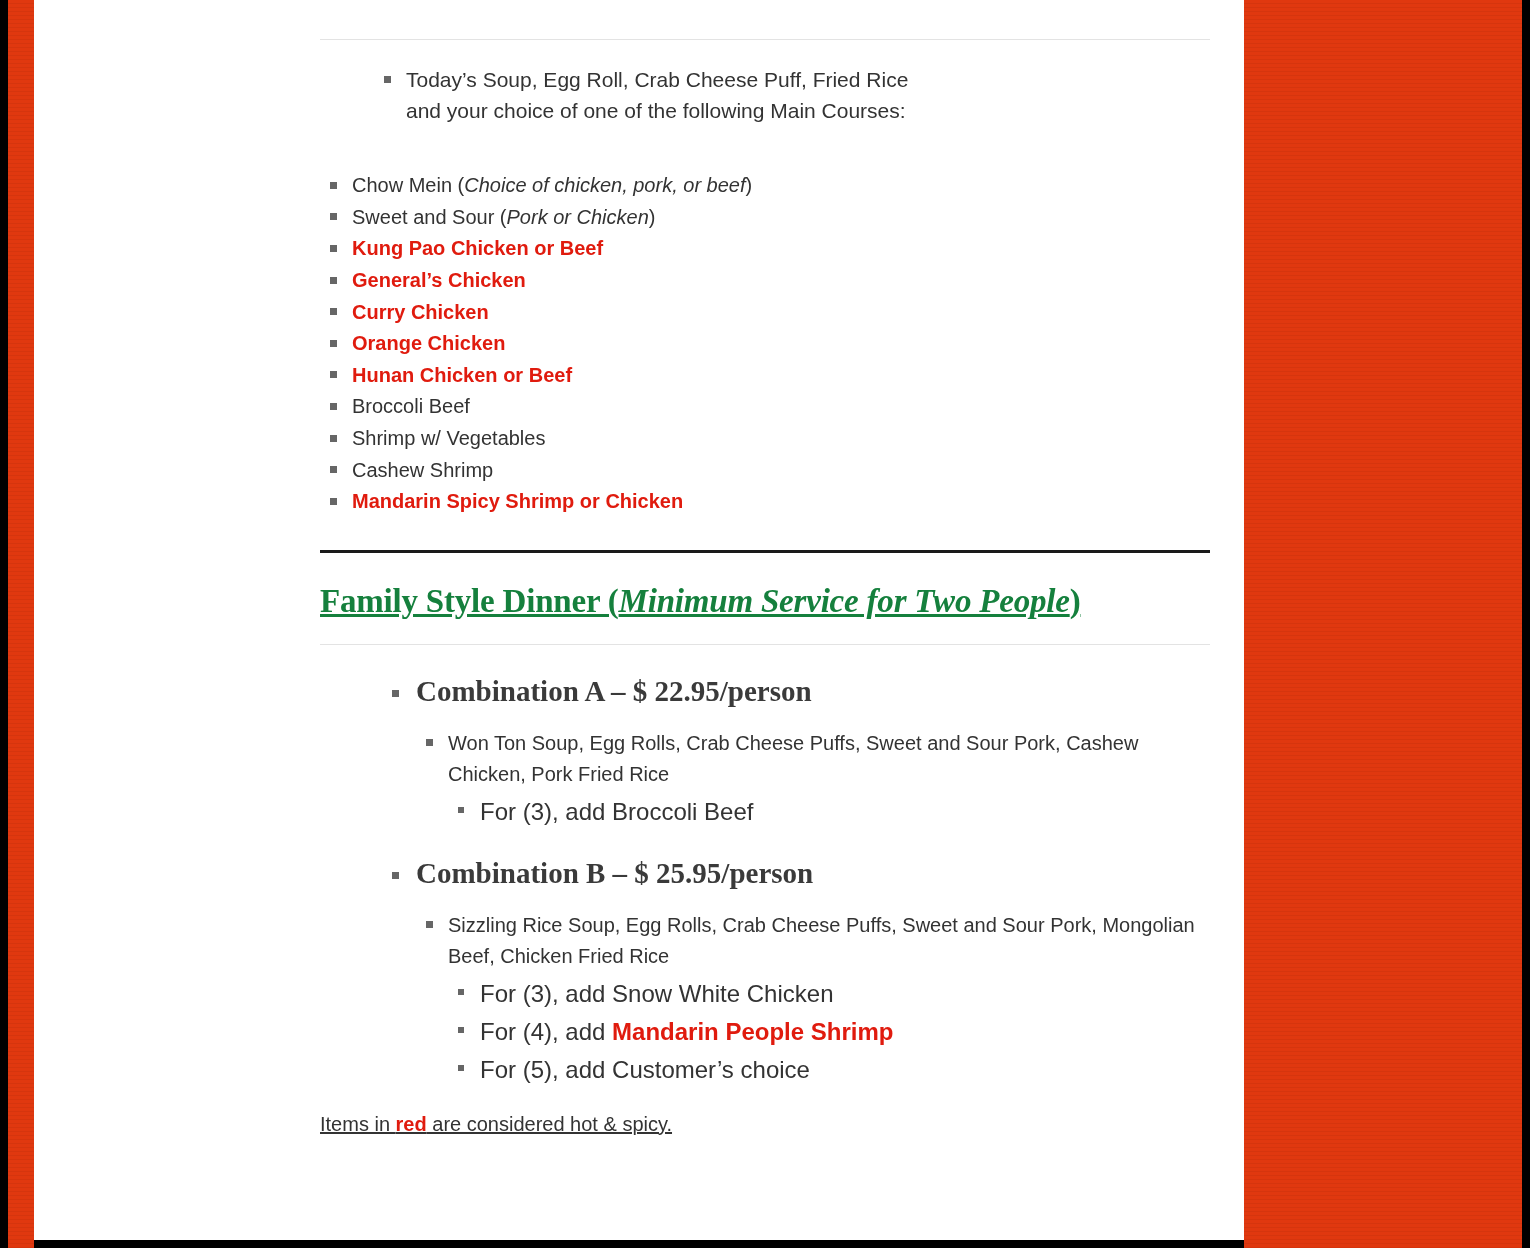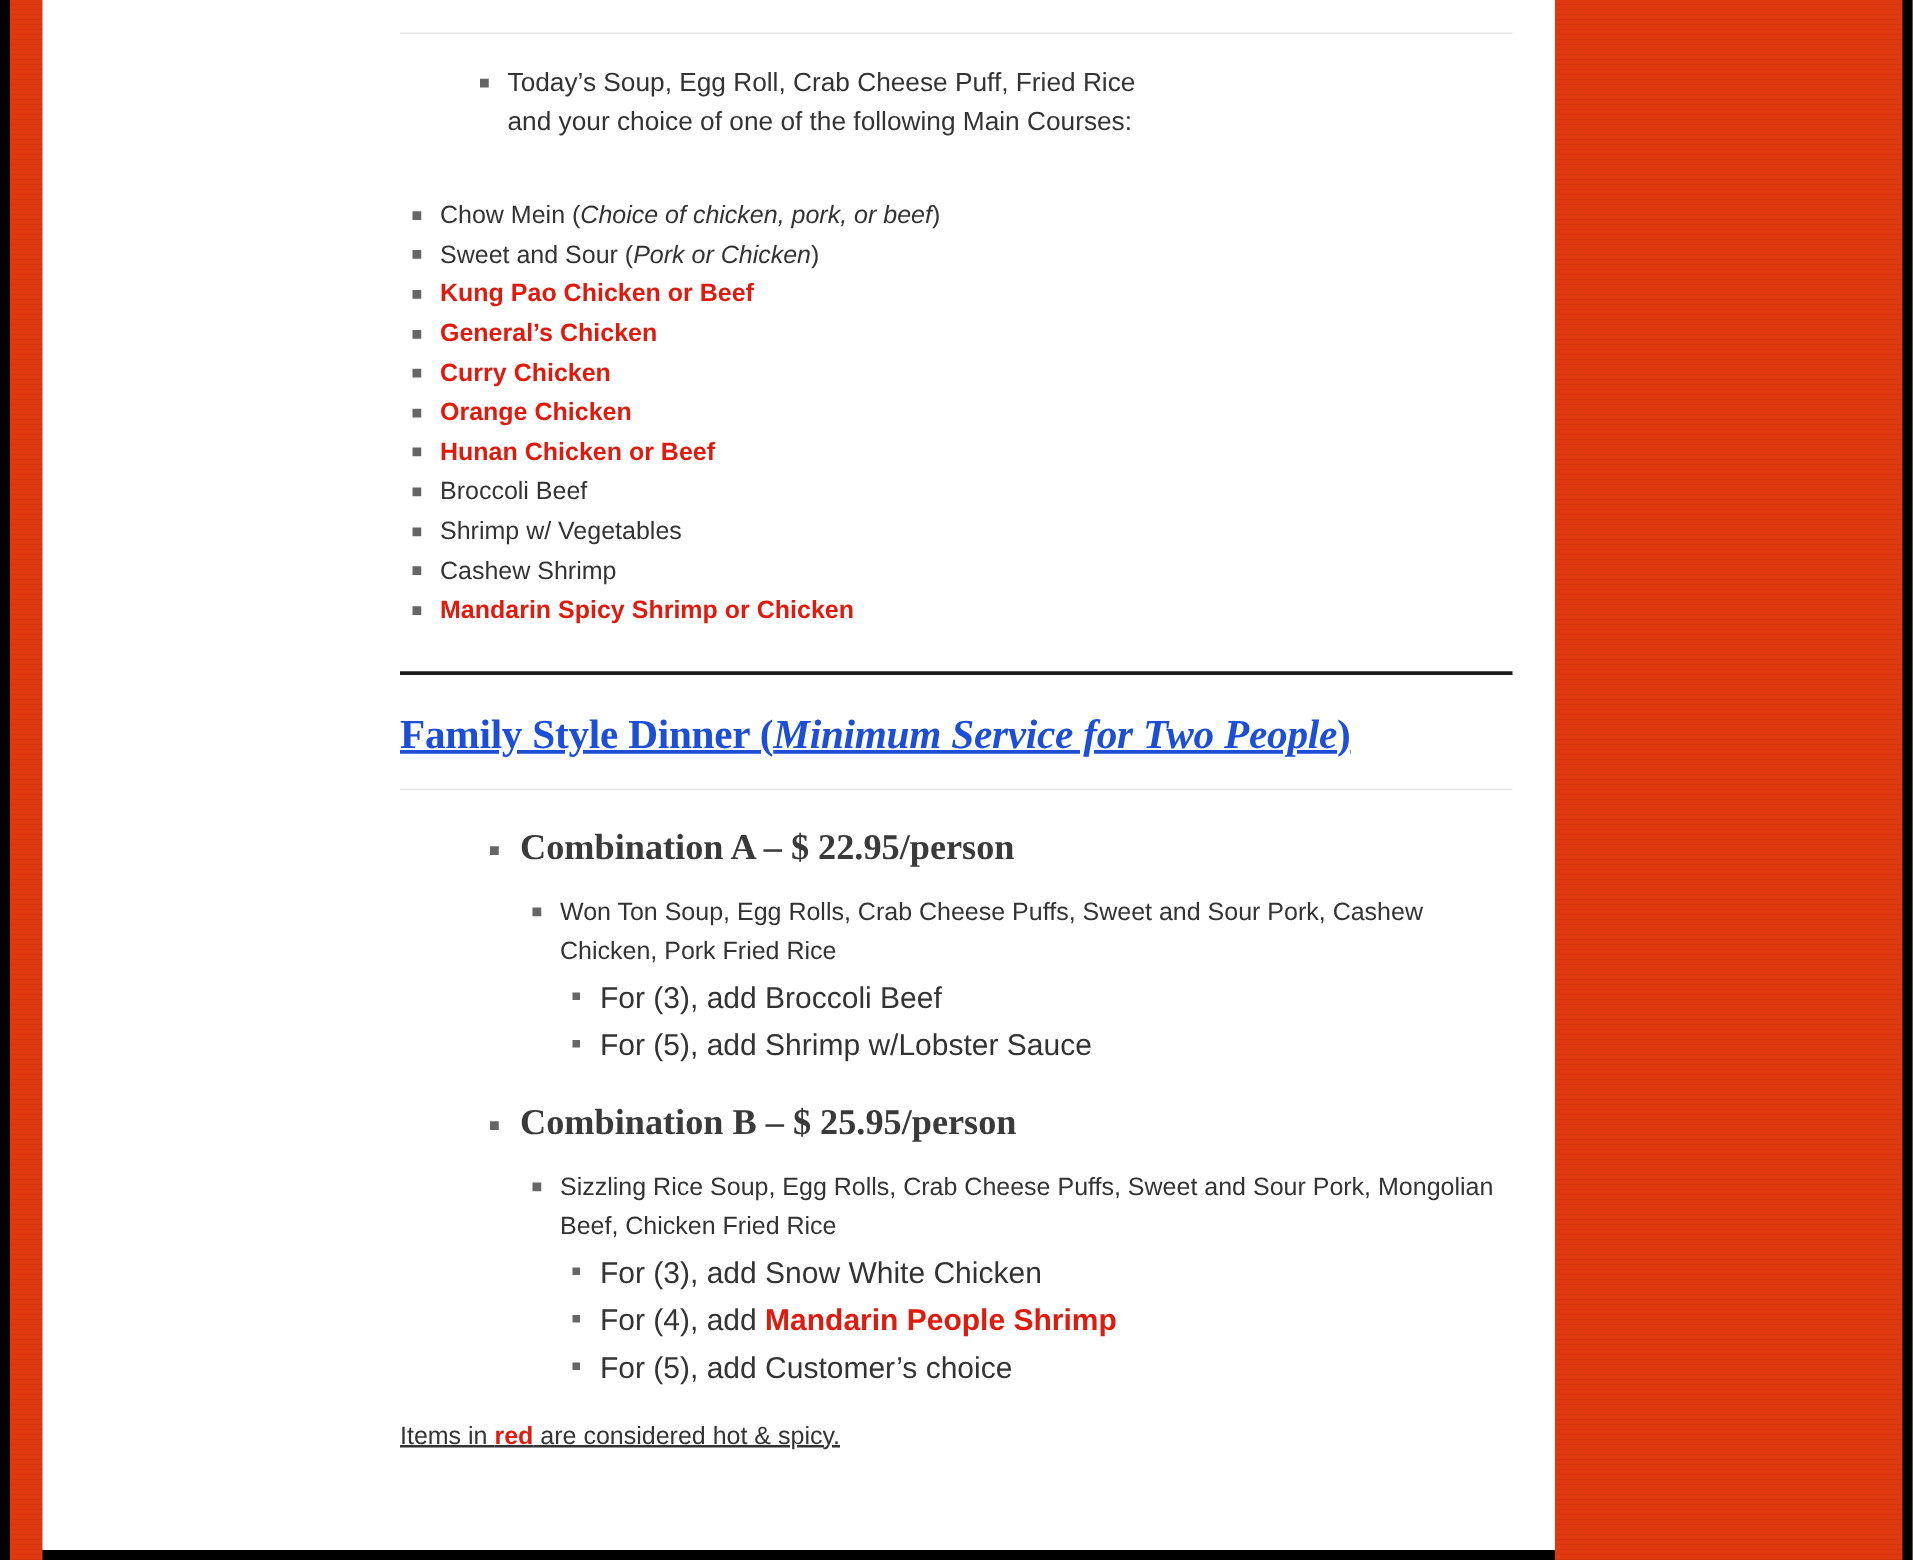--- a/index.html
+++ b/index.html
@@ -43,21 +43,21 @@
     left: 34px;
     top: 1240px;
     width: 1210px;
     height: 8px;
     background: #000;
   }
 
   .content {
     position: absolute;
     left: 286px;
-    top: 0;
+    top: 13px;
     width: 890px;
   }
 
   hr.top-rule {
     border: none;
     border-top: 1px solid #e3e3e3;
     margin: 26px 0 0 0;
   }
   hr.thick-rule {
     border: none;
@@ -116,21 +116,21 @@
   .main-courses > li .ital {
     font-style: italic;
   }
 
   .section-title {
     margin: 30px 0 0 0;
     padding-left: 0;
     font-family: "Liberation Serif", serif;
     font-size: 33px;
     font-weight: bold;
-    color: #1d4ed8;
+    color: #15803d;
     text-decoration: underline;
     letter-spacing: -0.2px;
   }
   .section-title .ital {
     font-style: italic;
   }
 
   .combo-list {
     margin-top: 30px;
     padding-left: 96px;
@@ -260,24 +260,20 @@
           <span>Combination A – $ 22.95/person</span>
         </div>
         <ul class="combo-body">
           <li>
             <span class="bullet"></span>
             <span>Won Ton Soup, Egg Rolls, Crab Cheese Puffs, Sweet and Sour Pork, Cashew Chicken, Pork Fried Rice</span>
             <ul class="sub-adds">
               <li>
                 <span class="bullet"></span>
                 <span>For (3), add Broccoli Beef</span><span class="spicy"></span>
-              </li>
-              <li>
-                <span class="bullet"></span>
-                <span>For (5), add Shrimp w/Lobster Sauce</span><span class="spicy"></span>
               </li>
             </ul>
           </li>
         </ul>
       </li>
 
       <li class="combo-b-wrap">
         <div class="combo-head">
           <span class="bullet"></span>
           <span>Combination B – $ 25.95/person</span>

